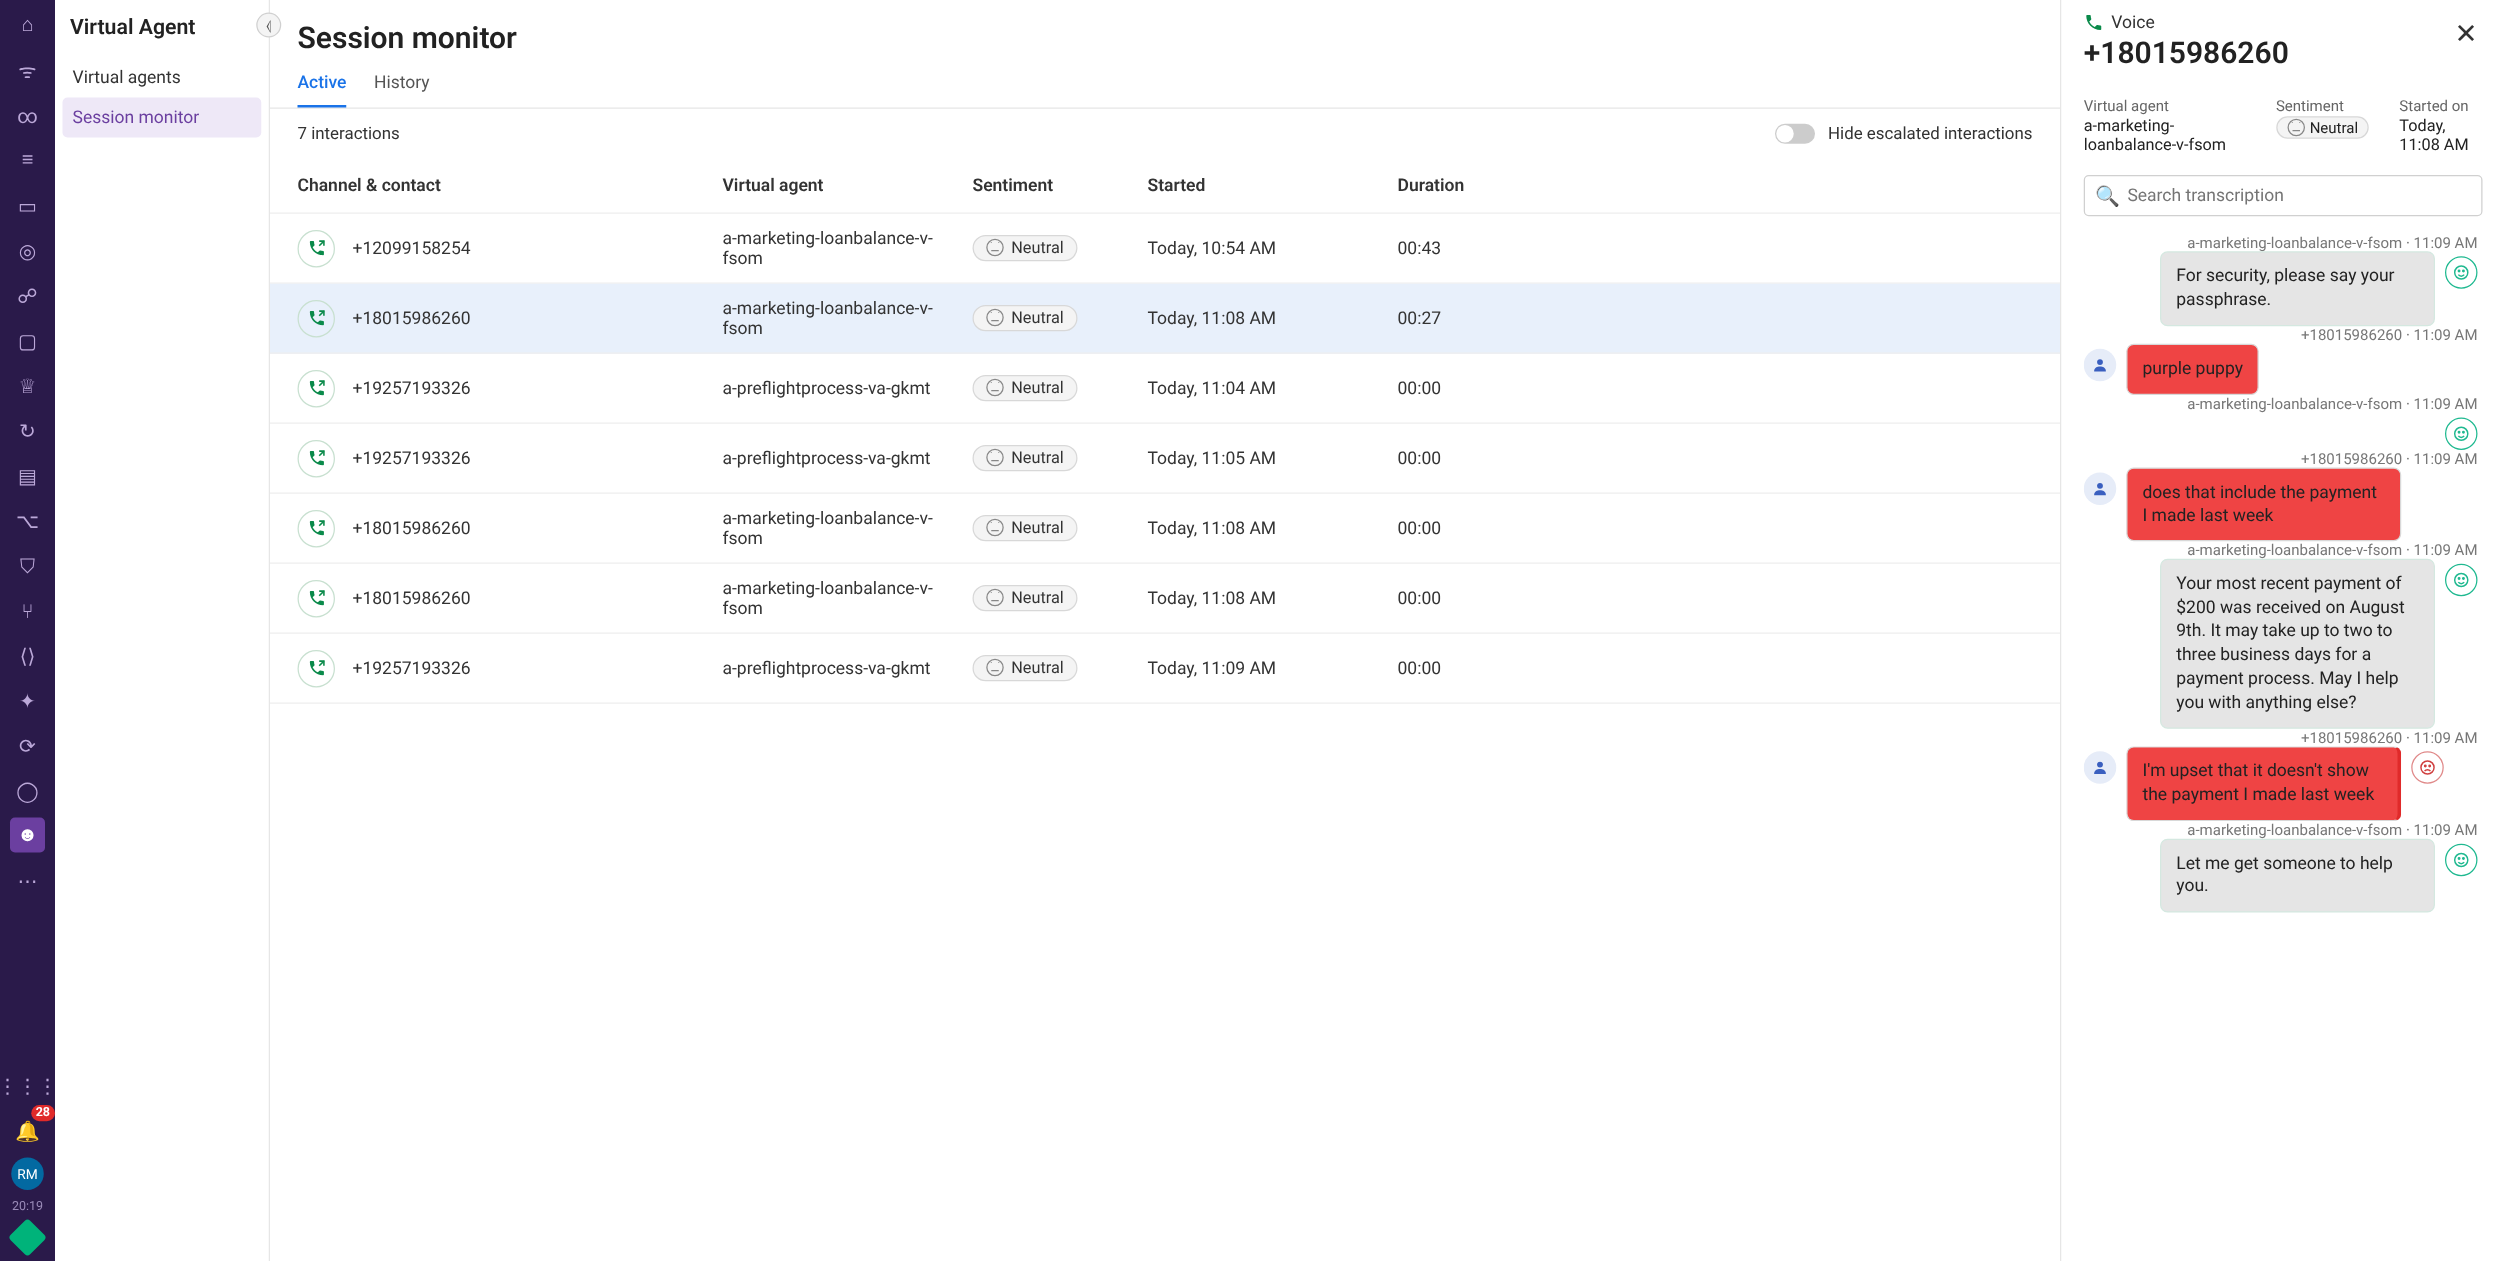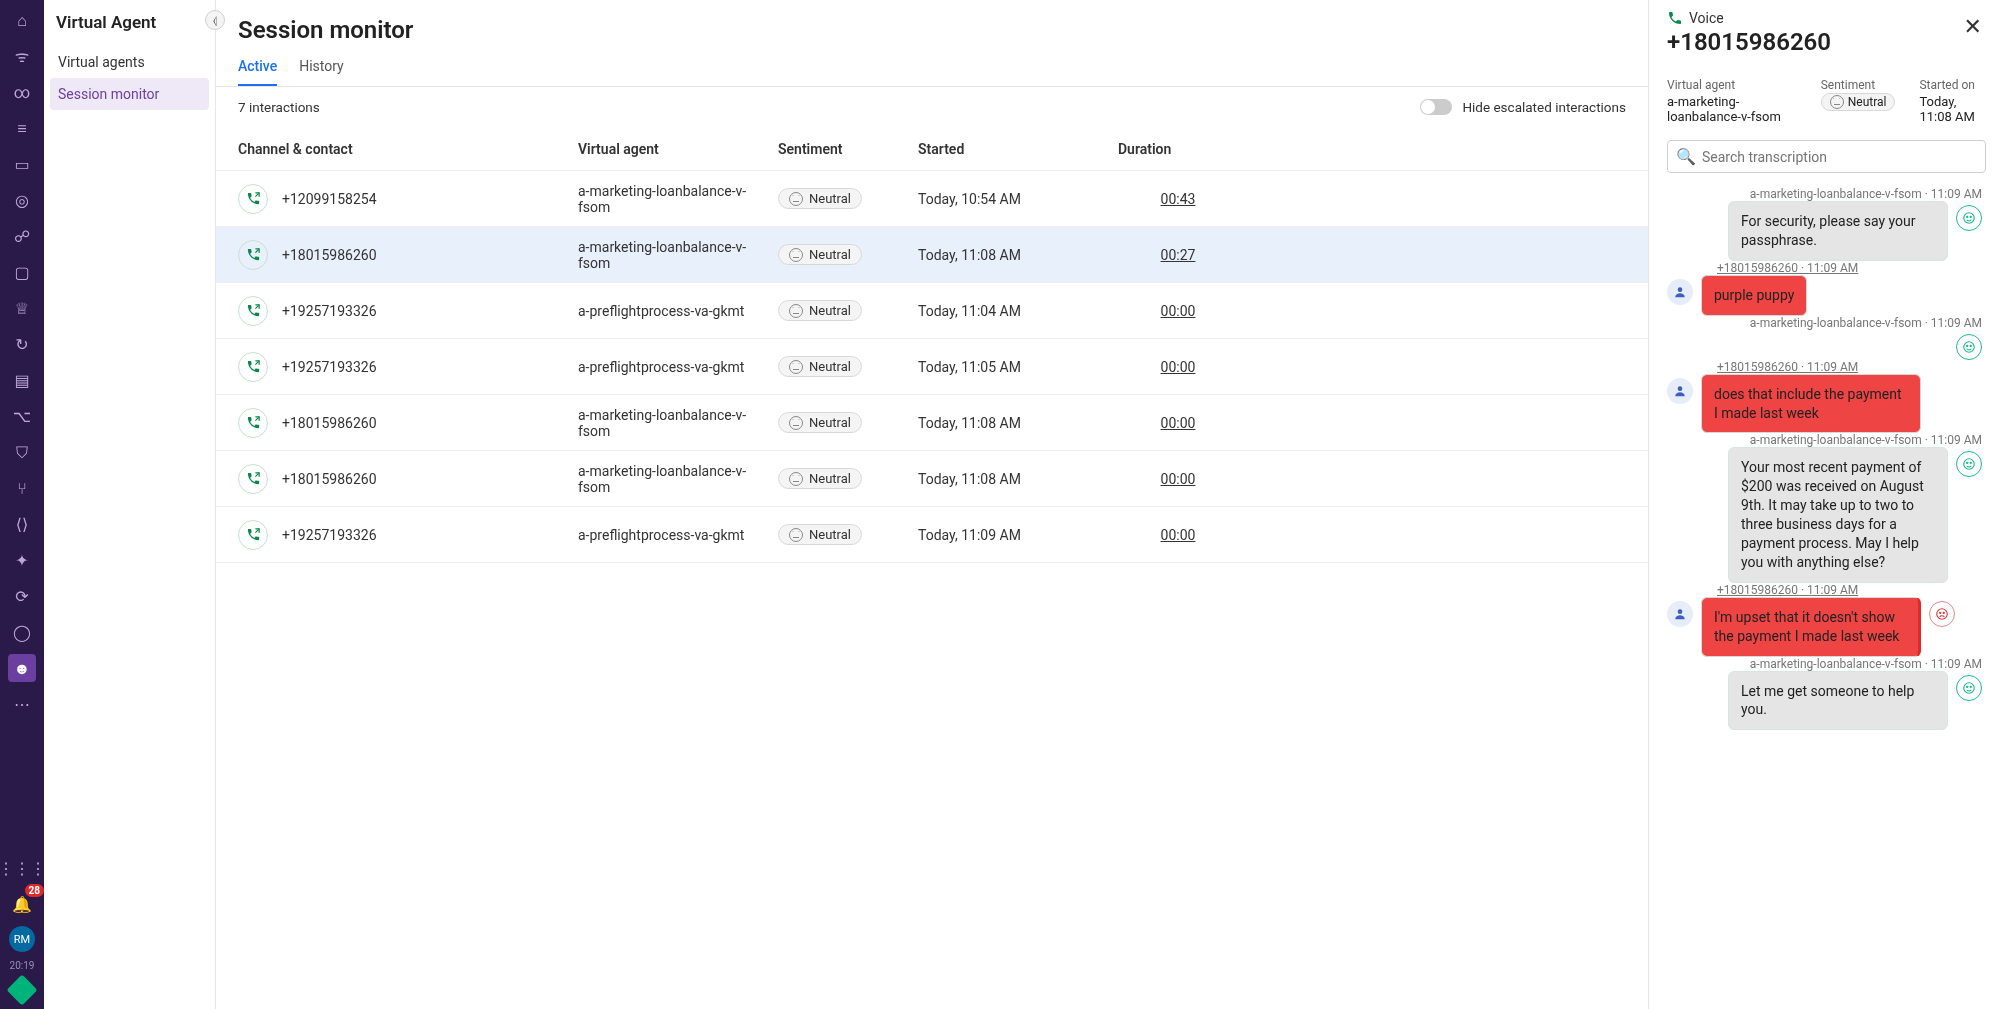--- a/index.html
+++ b/index.html
@@ -42,41 +42,41 @@
   .thead { font-size:14px; font-weight:600; color:#333; height:44px;}
   .trow { min-height:56px; font-size:14px; color:#333; cursor:pointer; padding-top:10px; padding-bottom:10px;}
   .trow.selected { background:#e8f0fb;}
   .contact { display:flex; align-items:center; gap:14px;}
   .phone-badge { width:30px; height:30px; border-radius:50%; border:1px solid #c8e0d0; display:flex; align-items:center; justify-content:center; color:#0a8a4a;}
   .phone-badge svg { width:15px; height:15px;}
   .sent-chip { display:inline-flex; align-items:center; gap:6px; border:1px solid #d8d8d8; border-radius:12px; padding:2px 10px; font-size:13px; background:#f4f4f4;}
   .face { width:14px; height:14px; border:1.5px solid #888; border-radius:50%; display:inline-block; position:relative;}
   .face::before { content:'· ·'; position:absolute; top:-2px; left:2px; font-size:8px; letter-spacing:1px; color:#888;}
   .face::after { content:''; position:absolute; bottom:3px; left:3px; right:3px; height:1px; background:#888;}
-  .dur { text-align:center;text-decoration:underline;}
+  .dur { text-align:left;}
   
   
   .rpanel { width:352px; min-width:352px; border-left:1px solid #e6e6e6; display:flex; flex-direction:column; padding:10px 14px 0 18px;}
   .rhead { display:flex; align-items:flex-start;}
   .rhead-l { flex:1;}
   .voice-line { display:flex; align-items:center; gap:6px; font-size:14px; color:#333;}
   .voice-ic { color:#0a8a4a; display:inline-flex;}
   .rphone { font-size:24px; font-weight:600; margin-top:2px;}
   .close-x { font-size:22px; cursor:pointer; color:#333; padding:4px;}
   .rmeta { display:flex; gap:24px; margin-top:22px; font-size:12.5px;}
   .rmeta .lbl { color:#666; font-size:12px;}
   .rmeta .val { color:#222; font-size:13px; margin-top:2px;}
   .rmeta .chip { display:inline-flex; align-items:center; gap:4px; border:1px solid #d8d8d8; border-radius:10px; padding:1px 8px; font-size:12px; background:#f4f4f4; margin-top:1px;}
   .rsearch { margin-top:16px; border:1px solid #d0d0d0; border-radius:4px; display:flex; align-items:center; padding:6px 8px;}
   .rsearch input { border:none; outline:none; flex:1; font-size:14px; margin-left:6px;}
   
   .chat { flex:1; overflow-y:auto; margin-top:14px; padding-right:4px; display:flex; flex-direction:column; }
   .msg-meta { font-size:12px; color:#777;}
   .msg-meta.right { text-align:right;}
-  .msg-meta.left { text-align:left; margin-left:50px;text-decoration:underline;}
+  .msg-meta.left { text-align:right; margin-left:50px;}
   .bubble-row { display:flex; align-items:flex-start; gap:8px;}
   .bubble-row.agent { justify-content:flex-end;}
   .bubble-row.user { justify-content:flex-start;}
   .bubble { max-width:220px; padding:10px 12px; border-radius:6px; font-size:14px; line-height:1.35;}
   .bubble.agent { background:#e5e5e5; border:1px solid #d4e8e0;}
   .bubble.user { background:#ef4444; border:1px solid #d8d8d8;}
   .bubble.user.neg { border-right:3px solid #e02a2a;}
   .side-ic { width:26px; height:26px; border-radius:50%; display:flex; align-items:center; justify-content:center; margin-top:4px;}
   .side-ic.agent { border:1.5px solid #1fb990; color:#1fb990;}
   .side-ic.user { background:#e6ecf8; color:#3a5fbf;}

